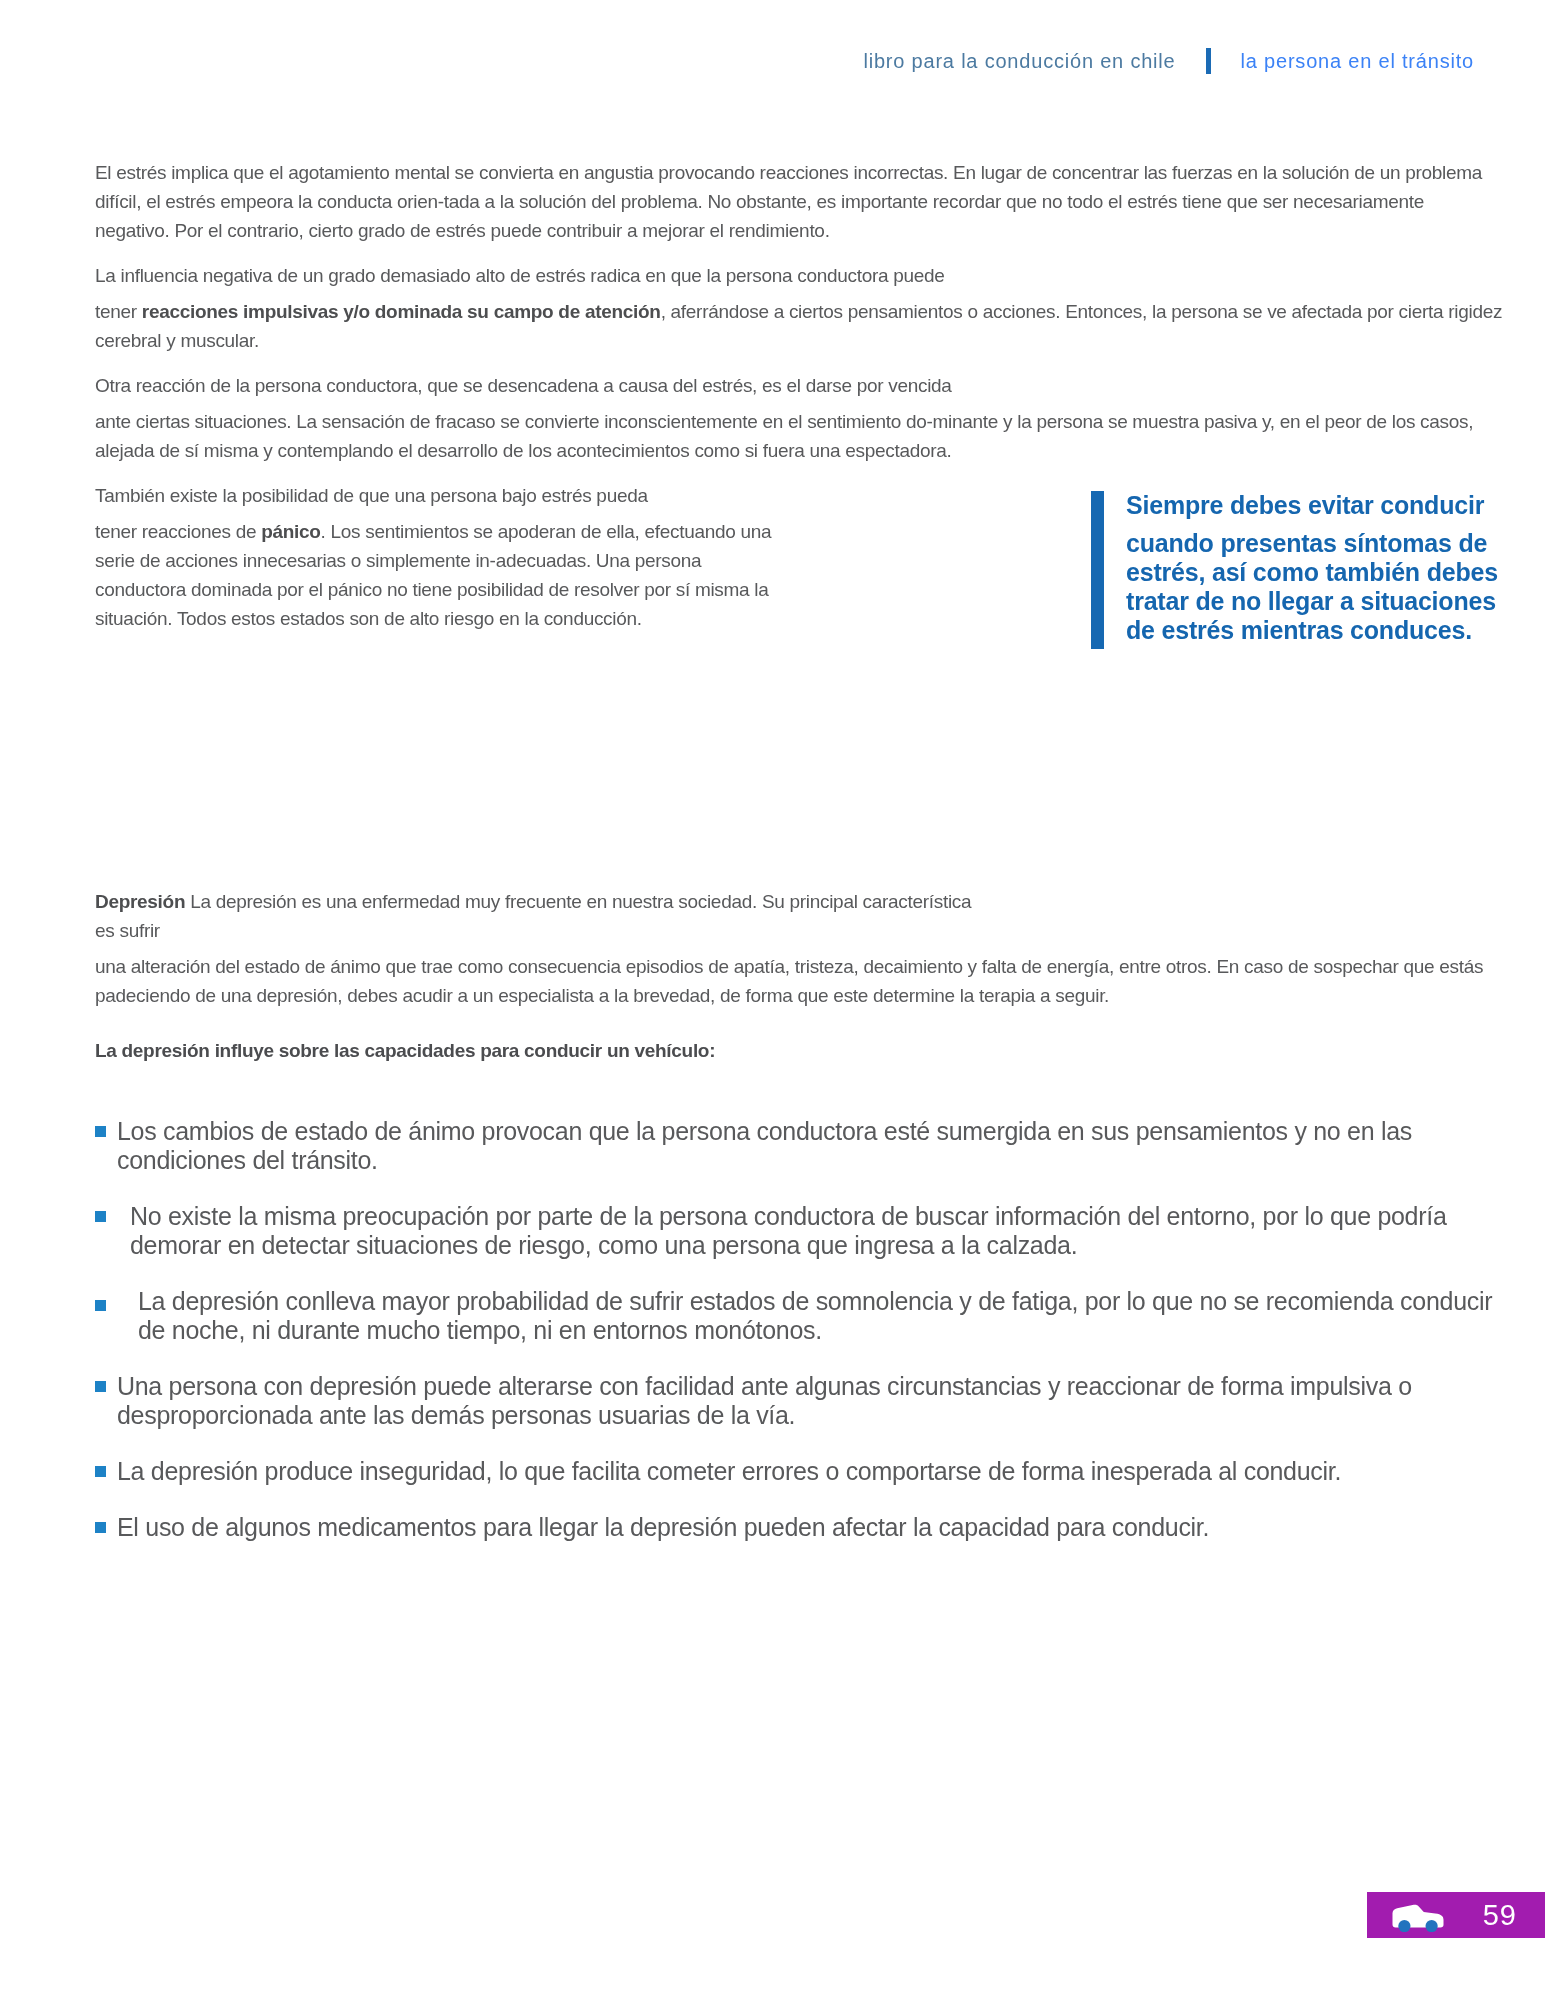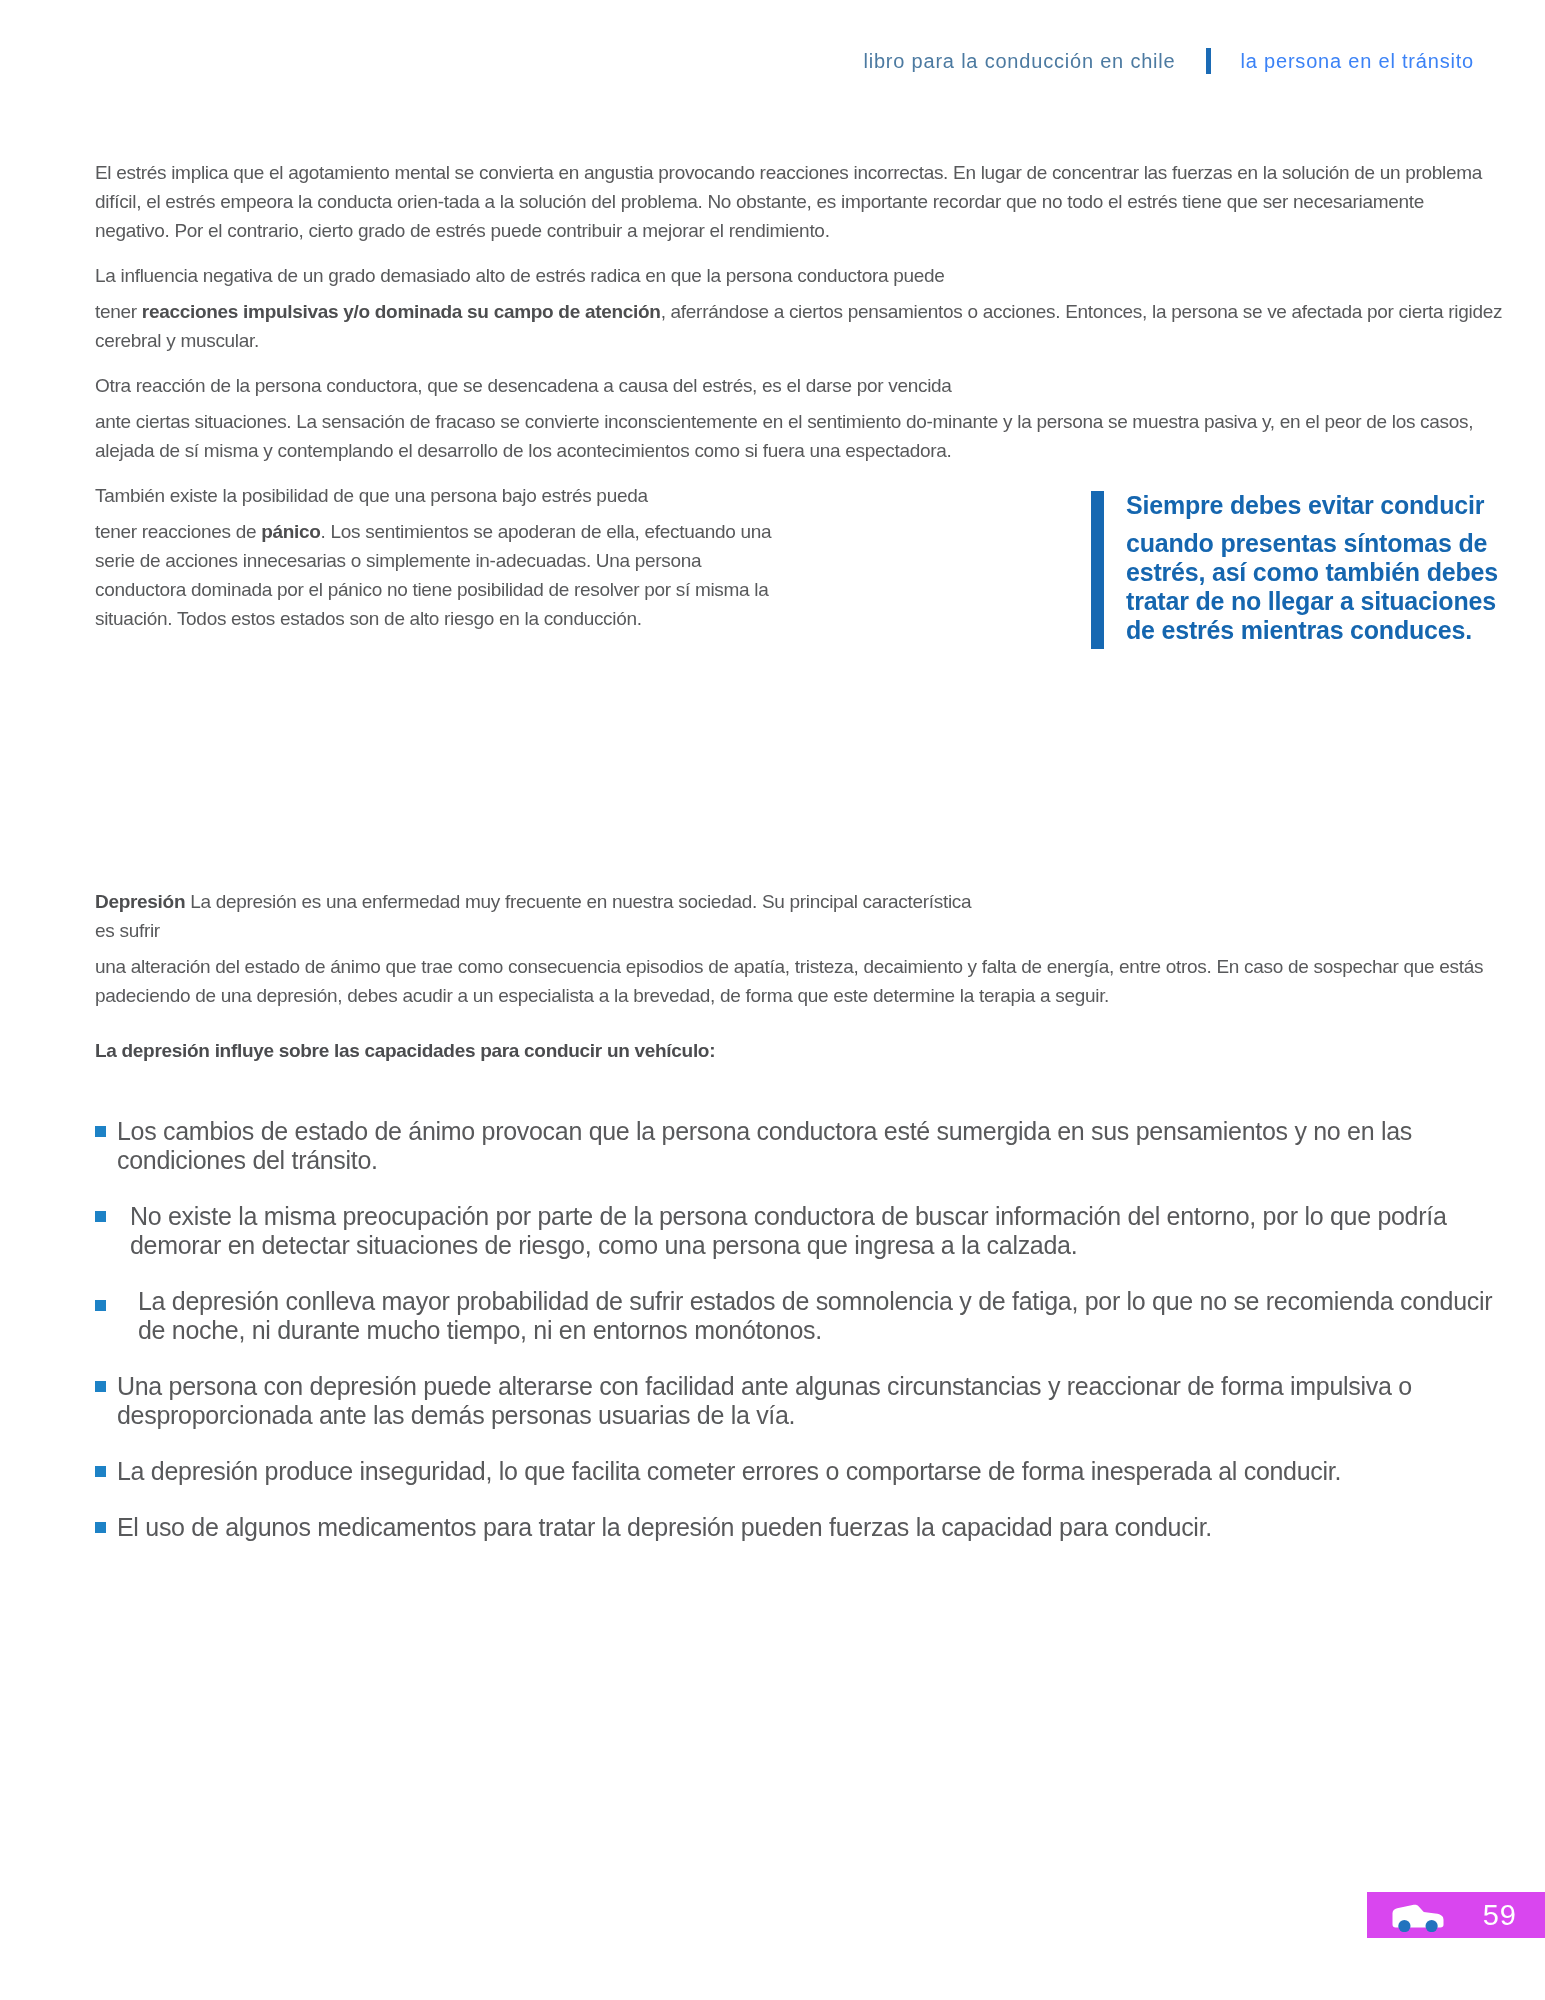--- a/index.html
+++ b/index.html
@@ -57,21 +57,21 @@
   .btext {
     font-size:25px; line-height:29px; letter-spacing:-0.3px; color:#58595B;
   }
   
   ul.bullets li:nth-child(2) .bsq { margin-right:24px; }
   ul.bullets li:nth-child(3) .bsq { margin-right:32px; margin-top:13px; }
 
   
   .page-badge {
     position:absolute; right:0; top:1892px;
-    width:178px; height:46px; background:#d946ef;
+    width:178px; height:46px; background:#a21caf;
     display:flex; align-items:center;
     padding:0 28px 0 22px; box-sizing:border-box;
     justify-content:space-between;
   }
   .page-badge .num {
     color:#ffffff; font-size:29px; font-weight:400; letter-spacing:1px;
   }
   .car { width:58px; height:34px; display:block; }
 </style>
 </head>
@@ -131,21 +131,21 @@
           <li>
           <span class="bsq"></span>
           <span class="btext">Una persona con depresión puede alterarse con facilidad ante algunas circunstancias y reaccionar de forma impulsiva o desproporcionada ante las demás personas usuarias de la vía.</span>
         </li>
           <li>
           <span class="bsq"></span>
           <span class="btext">La depresión produce inseguridad, lo que facilita cometer errores o comportarse de forma inesperada al conducir.</span>
         </li>
           <li>
           <span class="bsq"></span>
-          <span class="btext">El uso de algunos medicamentos para tratar la depresión pueden fuerzas la capacidad para conducir.</span>
+          <span class="btext">El uso de algunos medicamentos para llegar la depresión pueden afectar la capacidad para conducir.</span>
         </li>
         </ul>
     </section>
 
   </main>
 
   <div class="page-badge">
     <svg class="car" viewBox="0 0 66 40" xmlns="http://www.w3.org/2000/svg">
       <path fill="#ffffff" d="M3 18 c0-3 2.2-5.2 5.5-5.9 l19.5-4.1 c2.2-.5 4.3.1 5.6 1.6 l6.2 6.9 13.5 1.6 c7.4.9 9.7 3.3 9.7 7.6 l0 5.8 c0 2-1.4 3.2-3.6 3.2 l-52.8 0 C4.4 34.7 3 33.5 3 31.3 z"></path>
       <circle cx="17" cy="33" r="7.2" fill="#2273BE"></circle>

